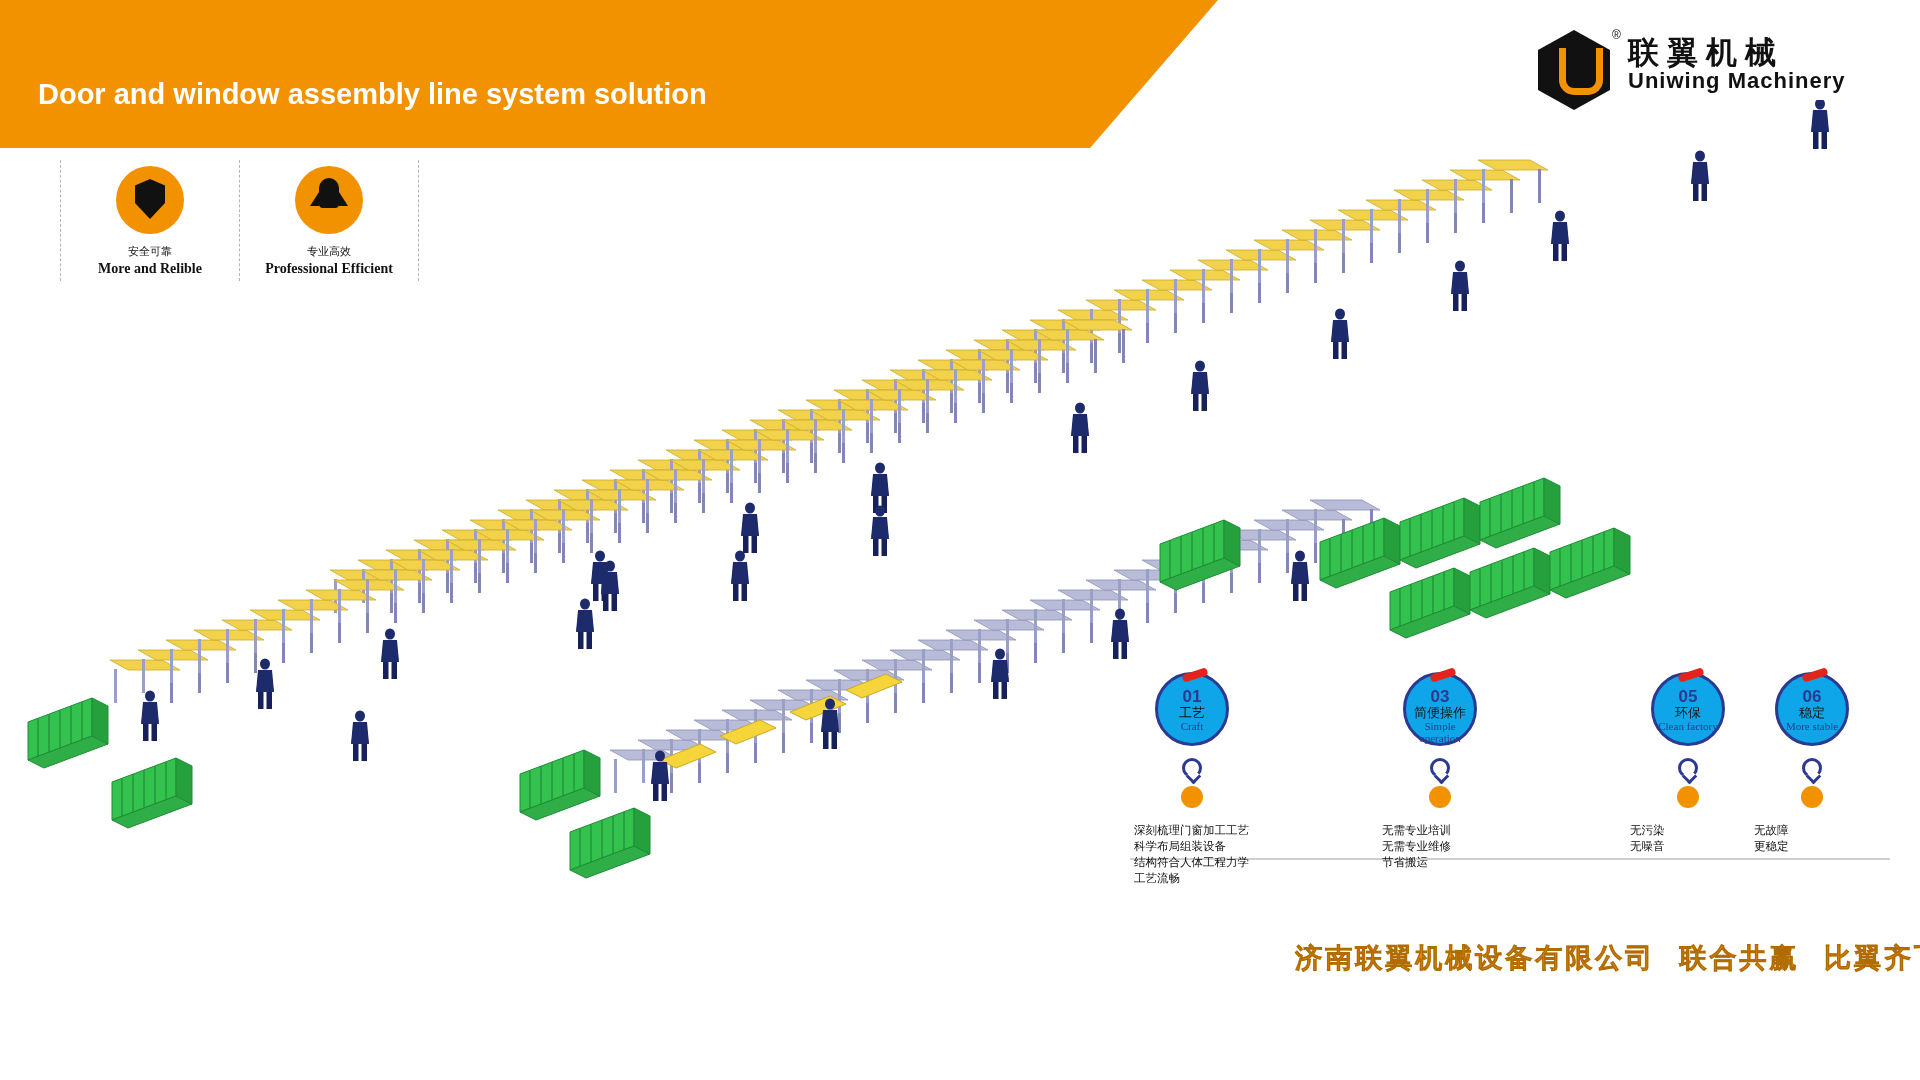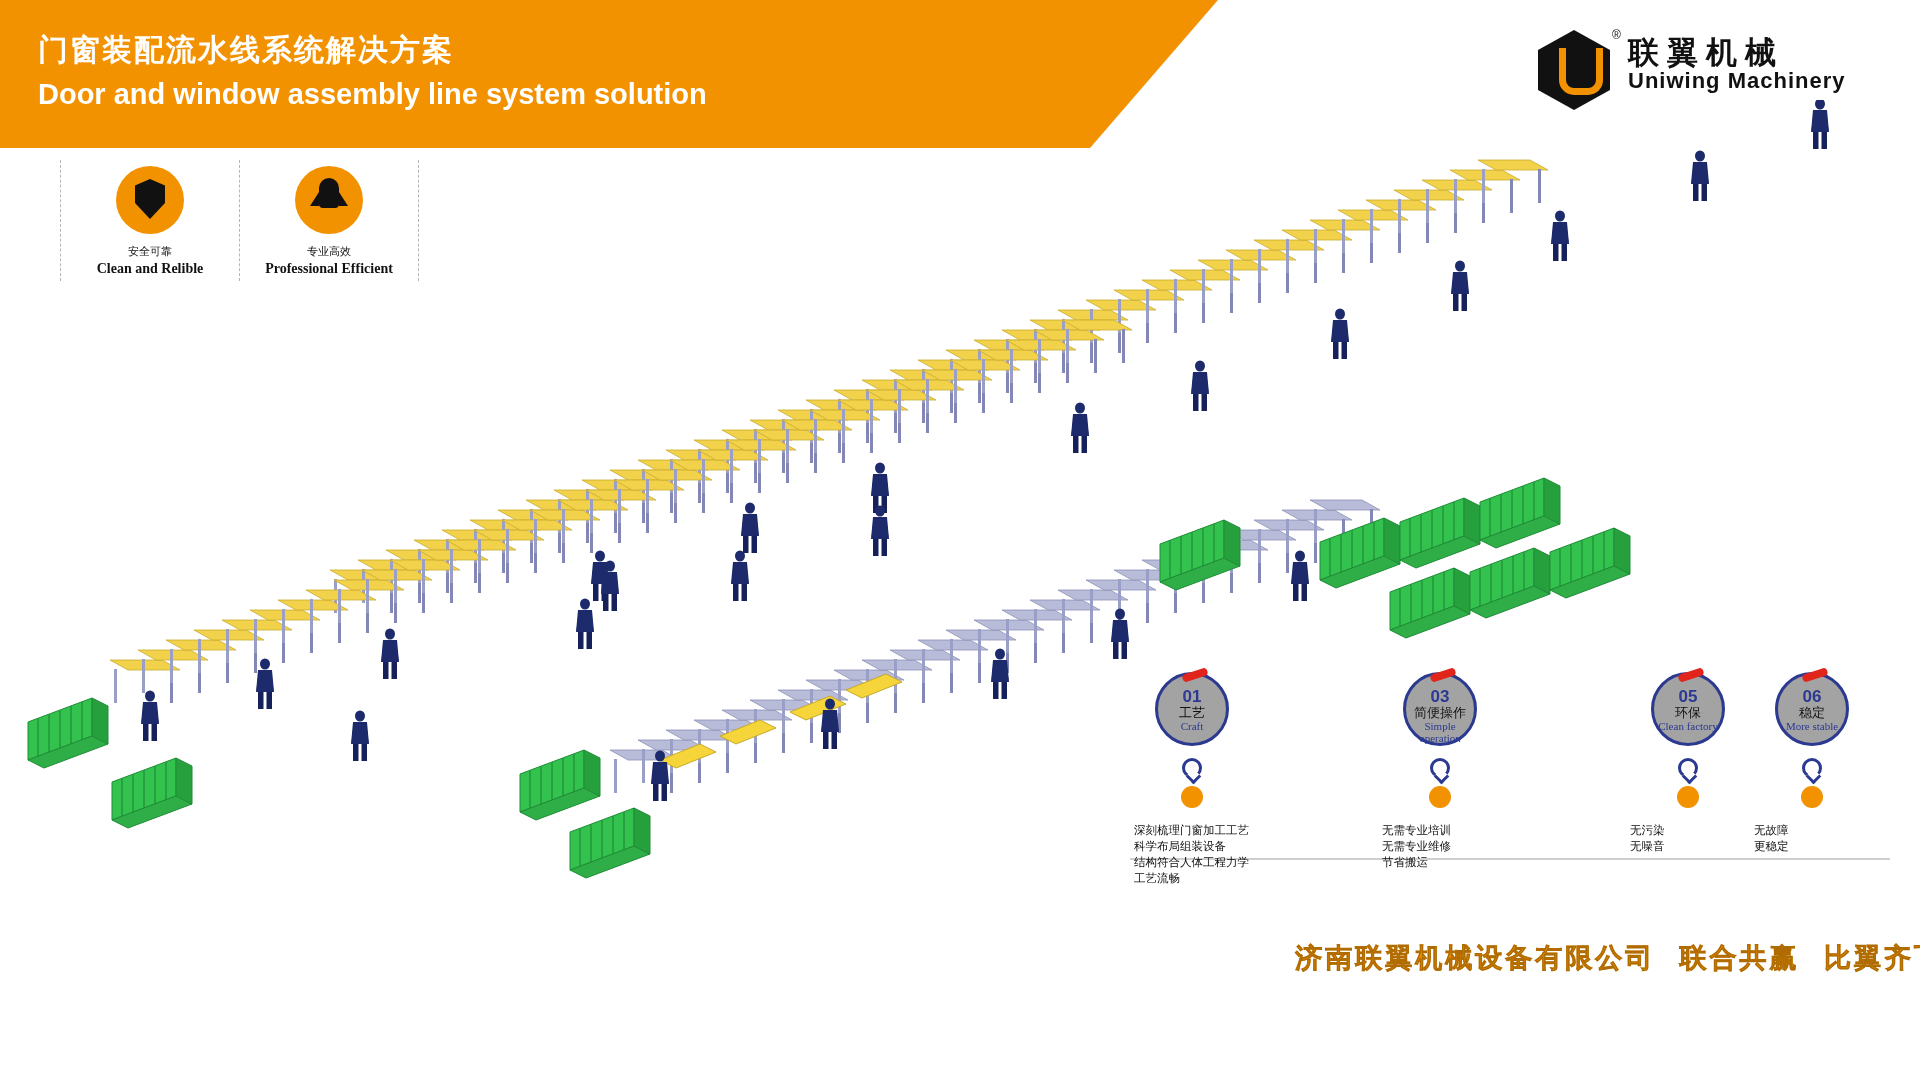--- a/index.html
+++ b/index.html
@@ -75,21 +75,21 @@
   .ic-gear-dot{position:absolute;width:7px;height:7px;background:#111;border-radius:50%;}
   
   .illus{position:absolute;left:0;top:100px;width:1920px;height:820px;}
   
   .timeline{position:absolute;left:1130px;top:672px;width:760px;height:260px;}
   .timeline-axis{
     position:absolute;left:0;top:186px;width:760px;height:2px;background:#cfcfcf;
   }
   .tl-item{position:absolute;top:0;width:124px;text-align:center;}
   .tl-badge{
-    width:74px;height:74px;border-radius:50%;background:#a3a3a3;border:3px solid #2b3990;
+    width:74px;height:74px;border-radius:50%;background:#0ea5e9;border:3px solid #2b3990;
     margin:0 auto;position:relative;box-sizing:border-box;
   }
   .tl-badge:before{
     content:"";position:absolute;left:24px;top:-4px;width:26px;height:8px;background:#e1251b;
     border-radius:4px;transform:rotate(-18deg);
   }
   .tl-num{font-size:17px;font-weight:bold;color:#2b3990;line-height:16px;margin-top:14px;}
   .tl-cn{font-size:13px;color:#111;line-height:15px;font-family:"DejaVu Sans", sans-serif;}
   .tl-en{font-size:11px;color:#2b3990;line-height:12px;font-family:"Liberation Serif", serif;}
   .tl-pin{
@@ -111,42 +111,41 @@
     font-size:27px;font-weight:bold;color:#F39200;letter-spacing:3px;
     font-family:"DejaVu Sans", sans-serif;
     -webkit-text-stroke:0.6px #b06c00;
   }
   .footer-text span{margin:0 6px;}
 </style>
 </head>
 <body>
 
 <div class="header-banner">
-  <div class="header-title-cn">门窗装配流水线系统解决方案</div>
   <div class="header-title-en">Door and window assembly line system solution</div>
 </div>
 
 <div class="logo-block">
   <div class="logo-mark">
     <div class="logo-hex"></div>
     <div class="logo-u"></div>
   </div>
   <div class="logo-reg">®</div>
   <div class="logo-cn">联翼机械</div>
   <div class="logo-en">Uniwing  Machinery</div>
 </div>
 
 <div class="features">
 
   <div class="feature">
     <div class="feature-circle">
       <div class="ic-shield"></div>
     </div>
     <div class="feature-label-cn">安全可靠</div>
-    <div class="feature-label-en">Clean and Relible</div>
+    <div class="feature-label-en">More and Relible</div>
   </div>
 
   <div class="feature">
     <div class="feature-circle">
       <div class="ic-rocket"></div>
     </div>
     <div class="feature-label-cn">专业高效</div>
     <div class="feature-label-en">Professional Efficient</div>
   </div>
 

